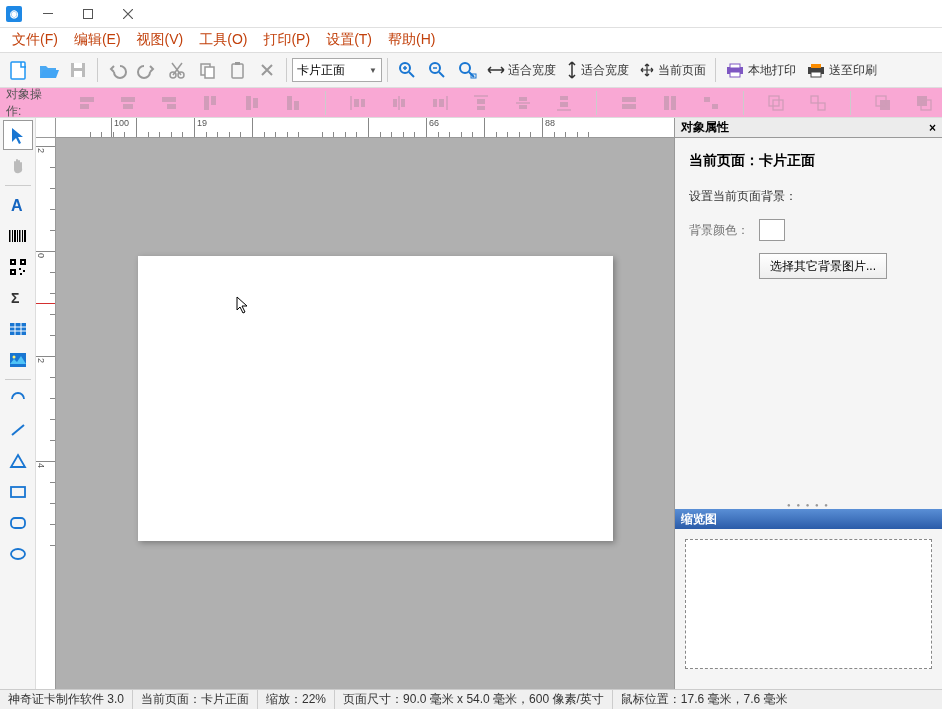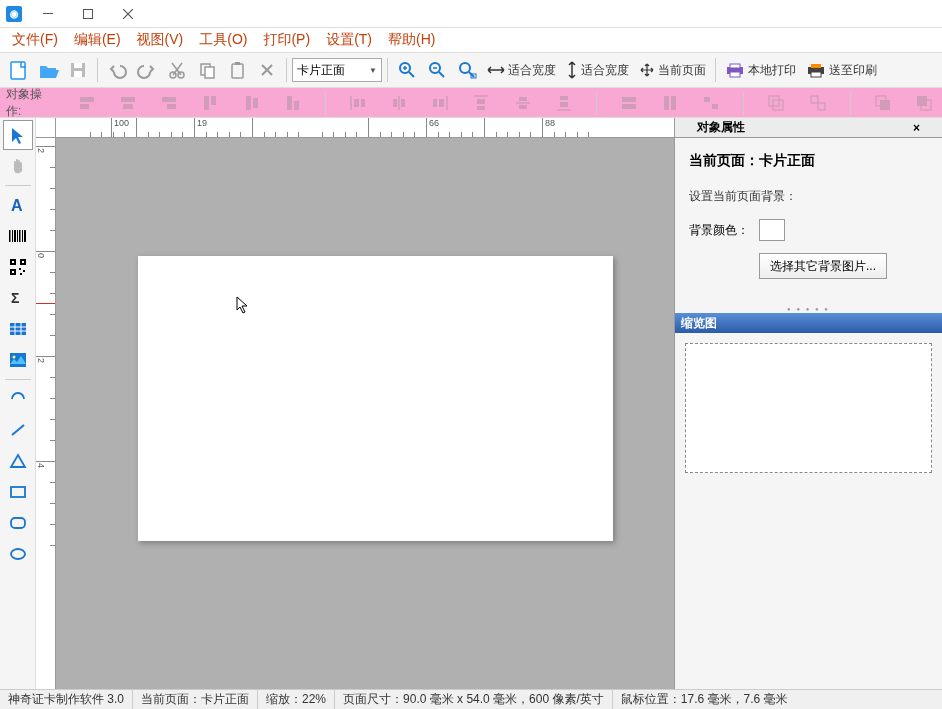--- a/index.html
+++ b/index.html
@@ -44,30 +44,30 @@
 .canvas-wrap { flex: 1; display: flex; position: relative; }
 .ruler-v { width: 20px; background: #fff; border-right: 1px solid #999; position: relative; overflow: hidden; }
 .ruler-v .tick { position: absolute; left: 0; width: 100%; border-top: 1px solid #888; font-size: 9px; color: #555; padding-top: 1px; writing-mode: vertical-lr; }
 .ruler-v .tick.minor { width: 5px; left: auto; right: 0; }
 .ruler-v .red-line { position: absolute; left: 0; width: 100%; height: 1px; background: #d32f2f; }
 .canvas-area { flex: 1; background: #b0b0b0; position: relative; overflow: hidden; }
 .card { position: absolute; left: 82px; top: 118px; width: 475px; height: 285px; background: #fff; box-shadow: 2px 2px 6px rgba(0,0,0,0.3); }
 .cursor { position: absolute; left: 180px; top: 158px; }
 
 .right-panel { width: 268px; background: #f5f5f5; border-left: 1px solid #999; display: flex; flex-direction: column; }
-.panel-header { height: 20px; background: #ececec; border-bottom: 1px solid #999; display: flex; align-items: center; padding: 0 22px; font-size: 12px; font-weight: bold; }
+.panel-header { height: 20px; background: #ececec; border-bottom: 1px solid #999; display: flex; align-items: center; padding: 0 6px; font-size: 12px; font-weight: bold; }
 .panel-header .closex { margin-left: auto; font-weight: bold; cursor: pointer; }
 .panel-body { padding: 14px; flex: 0 0 auto; }
 .panel-body h3 { font-size: 14px; font-weight: bold; margin-bottom: 18px; }
 .panel-body .lbl { font-size: 12px; margin-bottom: 14px; color: #333; }
 .panel-body .row { display: flex; align-items: center; gap: 10px; margin-bottom: 12px; }
-.panel-body .row .rlbl { width: 60px; font-size: 12px; color: #000000; }
+.panel-body .row .rlbl { width: 60px; font-size: 12px; color: #737373; }
 .pbtn { height: 26px; border: 1px solid #999; background: linear-gradient(#fff,#eee); font-size: 12px; padding: 0 10px; display: flex; align-items: center; justify-content: center; min-width: 110px; }
 .color-swatch { width: 26px; height: 22px; border: 1px solid #999; background: #fff; }
-.panel-spacer { flex: 1; display: flex; flex-direction: column; justify-content: flex-start; }
+.panel-spacer { flex: 1; display: flex; flex-direction: column; justify-content: flex-end; }
 .grip { height: 8px; display: flex; align-items: center; justify-content: center; color: #999; letter-spacing: 2px; font-size: 6px; }
 .thumb-header { height: 20px; background: linear-gradient(#5a8fd6,#2a5ba8); color: #fff; display: flex; align-items: center; padding: 0 6px; font-size: 12px; font-weight: bold; }
 .thumb-body { height: 160px; padding: 10px; background: #f5f5f5; }
 .thumb-frame { width: 100%; height: 130px; border: 1px dashed #888; background: #fff; }
 
 
 .statusbar { height: 20px; background: #f0f0f0; border-top: 1px solid #ccc; display: flex; align-items: center; font-size: 12px; color: #333; }
 .statusbar .cell { padding: 0 8px; border-right: 1px solid #ccc; height: 100%; display: flex; align-items: center; white-space: nowrap; }
 
 svg { display: block; }

